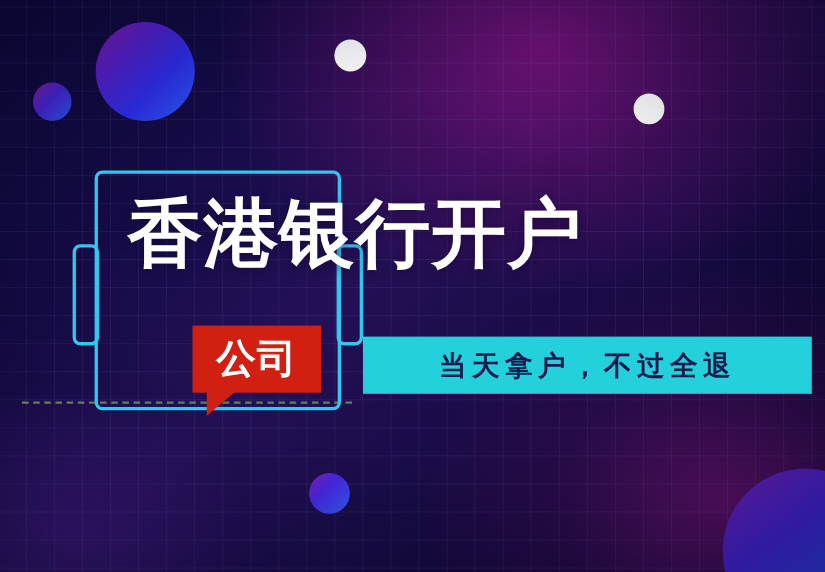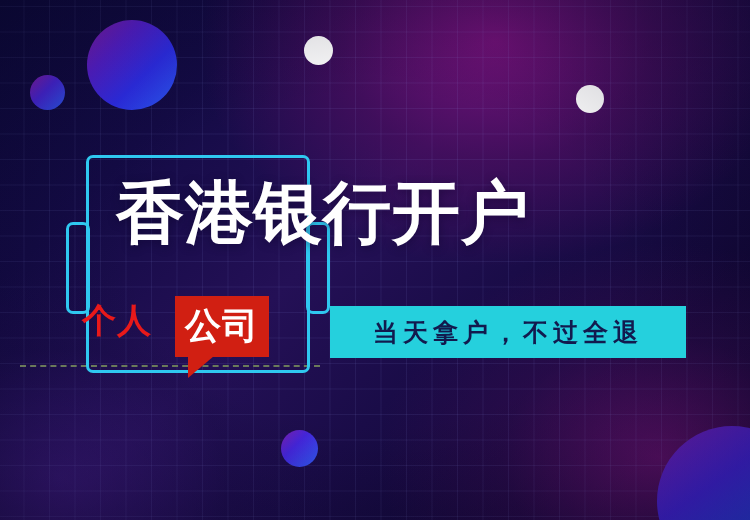--- a/index.html
+++ b/index.html
@@ -79,38 +79,38 @@
     text-shadow:0 2px 10px rgba(10,5,40,0.45);
   }
   
   .tag-personal{
     position:absolute;left:82px;top:303px;
     font-size:34px;line-height:1;font-weight:bold;
     color:#e8191a;white-space:nowrap;letter-spacing:1px;
   }
   
   .bubble{
-    position:absolute;left:175px;top:296px;width:94px;height:61px;
+    position:absolute;left:175px;top:296px;width:117px;height:61px;
     background:#d11f12;
     text-align:right;
   }
   .bubble-label{
     position:absolute;inset:0;
     display:flex;align-items:center;justify-content:center;
     font-size:36px;font-weight:bold;color:#ffffff;letter-spacing:1px;
   }
   .bubble-tail{
     position:absolute;left:188px;top:356px;width:0;height:0;
     border-left:0 solid transparent;
     border-right:26px solid transparent;
     border-top:22px solid #d11f12;
   }
   
   .banner{
-    position:absolute;left:330px;top:306px;width:356px;height:52px;
+    position:absolute;left:330px;top:306px;width:408px;height:52px;
     background:#25d0dd;
     display:flex;align-items:center;justify-content:center;
   }
   .banner-text{
     font-size:25px;font-weight:bold;color:#121a4e;
     letter-spacing:5px;white-space:nowrap;
   }
 </style>
 </head>
 <body>
@@ -128,21 +128,20 @@
 
   <div class="vign"></div>
 
   <div class="dash-line"></div>
   <div class="frame-left"></div>
   <div class="frame-right"></div>
   <div class="frame-main"></div>
 
   <div class="headline">香港银行开户</div>
 
-  <div class="tag-personal">个人</div>
 
   <div class="bubble">
     <div class="bubble-label">公司</div>
   </div>
   <div class="bubble-tail"></div>
 
   <div class="banner">
     <span class="banner-text">当天拿户，不过全退</span>
   </div>
 

